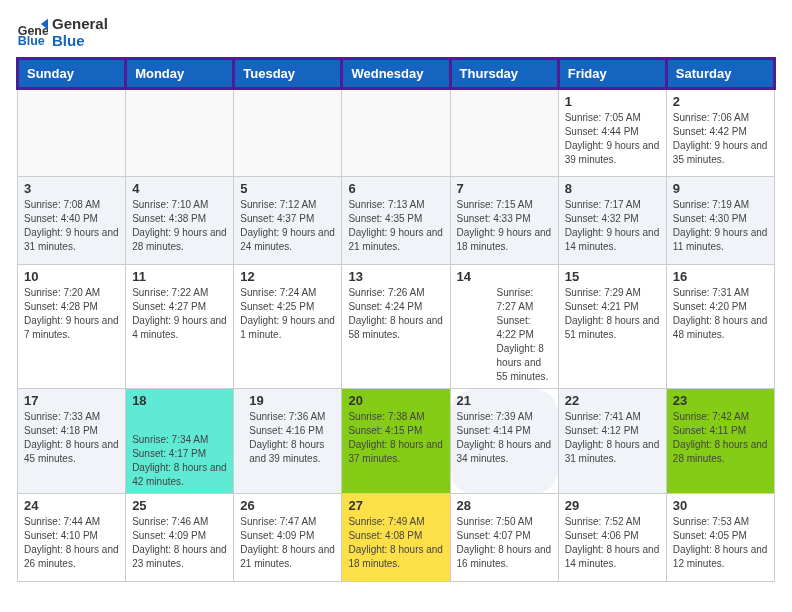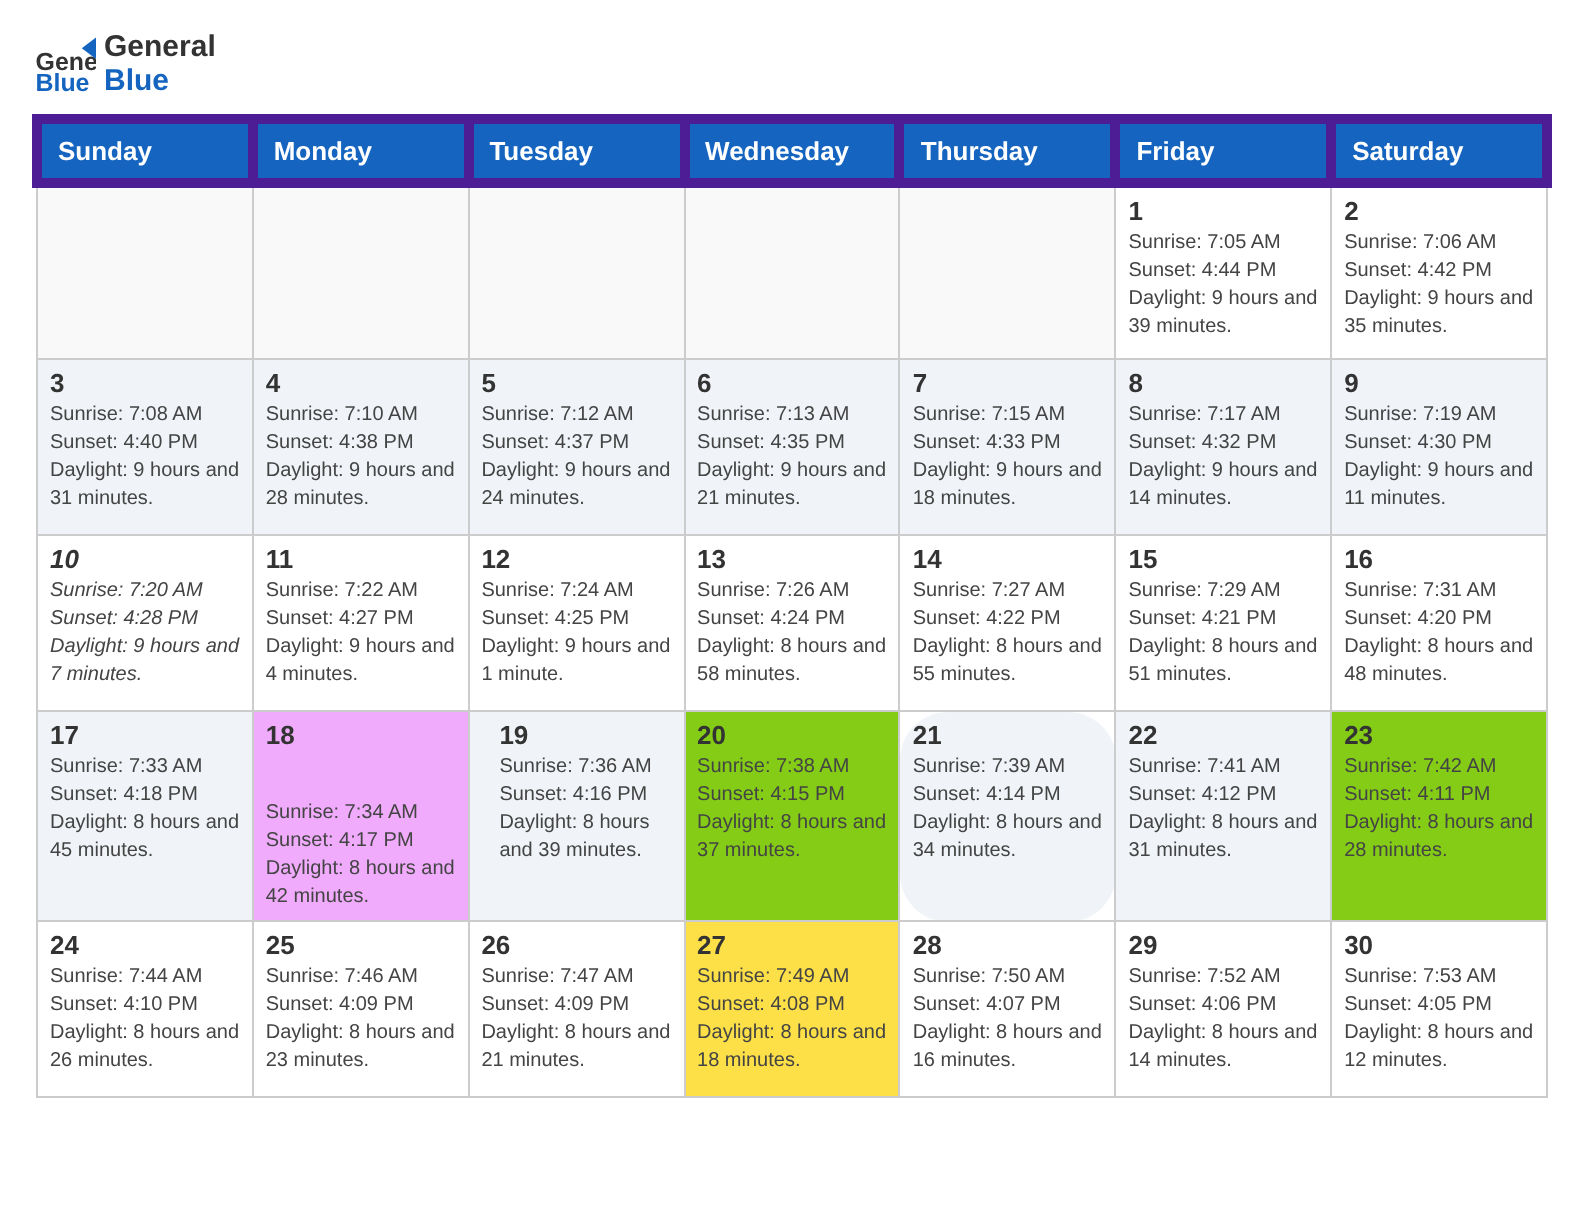--- a/index.html
+++ b/index.html
@@ -67,21 +67,21 @@
       display: block;
       margin-bottom: 2px;
     }
     .cell-info {
       font-size: 10px;
       color: #444;
       line-height: 1.4;
     }
     tr:nth-child(even) td { background-color: #f5f5f5; }
     tr:nth-child(odd) td { background-color: #fff; }
-    th { border: 5px solid #4c1d95; }
+    th { border: 3px solid #4c1d95; }
   </style>
 </head>
 <body>
 
 <div class="header-area">
   <div class="logo">
     <svg class="logo-icon" viewBox="0 0 36 36">
       <text x="2" y="20" font-size="14" font-weight="bold" fill="#333">General</text>
       <text x="2" y="32" font-size="14" font-weight="bold" fill="#1565c0">Blue</text>
       <polygon points="28,8 36,2 36,14" fill="#1565c0"></polygon>
@@ -167,21 +167,21 @@
 Daylight: 9 hours and 14 minutes.</div>
         </td>
         <td style="background-color: rgb(240, 244, 248);">
           <span class="day-number">9</span>
           <div class="cell-info" style="white-space: pre-line;">Sunrise: 7:19 AM
 Sunset: 4:30 PM
 Daylight: 9 hours and 11 minutes.</div>
         </td>
       </tr>
       <tr>
-        <td style="background-color: rgb(255, 255, 255); font-style: italic;">
+        <td style="background-color: rgb(255, 255, 255);">
           <span class="day-number">10</span>
           <div class="cell-info" style="white-space: pre-line;">Sunrise: 7:20 AM
 Sunset: 4:28 PM
 Daylight: 9 hours and 7 minutes.</div>
         </td>
         <td style="background-color: rgb(255, 255, 255);">
           <span class="day-number">11</span>
           <div class="cell-info" style="white-space: pre-line;">Sunrise: 7:22 AM
 Sunset: 4:27 PM
 Daylight: 9 hours and 4 minutes.</div>
@@ -193,21 +193,21 @@
 Daylight: 9 hours and 1 minute.</div>
         </td>
         <td style="background-color: rgb(255, 255, 255);">
           <span class="day-number">13</span>
           <div class="cell-info" style="white-space: pre-line;">Sunrise: 7:26 AM
 Sunset: 4:24 PM
 Daylight: 8 hours and 58 minutes.</div>
         </td>
         <td style="background-color: rgb(255, 255, 255);">
           <span class="day-number">14</span>
-          <div class="cell-info" style="white-space: pre-line;">Sunrise: 7:27 AM
+          <div class="cell-info" style="white-space: pre-line; margin-left: 40px;">Sunrise: 7:27 AM
 Sunset: 4:22 PM
 Daylight: 8 hours and 55 minutes.</div>
         </td>
         <td style="background-color: rgb(255, 255, 255);">
           <span class="day-number">15</span>
           <div class="cell-info" style="white-space: pre-line;">Sunrise: 7:29 AM
 Sunset: 4:21 PM
 Daylight: 8 hours and 51 minutes.</div>
         </td>
         <td style="background-color: rgb(255, 255, 255);">
@@ -217,21 +217,21 @@
 Daylight: 8 hours and 48 minutes.</div>
         </td>
       </tr>
       <tr>
         <td style="background-color: rgb(240, 244, 248);">
           <span class="day-number">17</span>
           <div class="cell-info" style="white-space: pre-line;">Sunrise: 7:33 AM
 Sunset: 4:18 PM
 Daylight: 8 hours and 45 minutes.</div>
         </td>
-        <td style="background-color: #f0abfc;">
+        <td style="background-color: #5eead4;">
           <span class="day-number">18</span>
           <div class="cell-info" style="white-space: pre-line; margin-top: 25px;">Sunrise: 7:34 AM
 Sunset: 4:17 PM
 Daylight: 8 hours and 42 minutes.</div>
         </td>
         <td style="background-color: rgb(240, 244, 248); padding-left: 15px;">
           <span class="day-number">19</span>
           <div class="cell-info" style="white-space: pre-line;">Sunrise: 7:36 AM
 Sunset: 4:16 PM
 Daylight: 8 hours and 39 minutes.</div>

